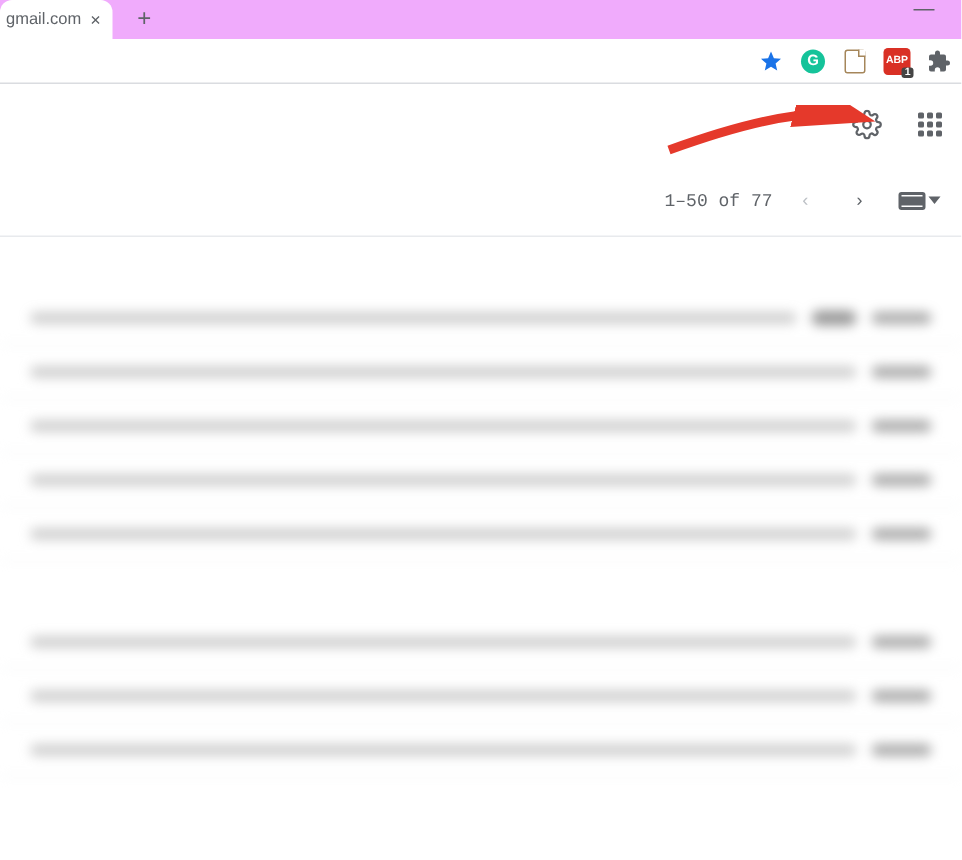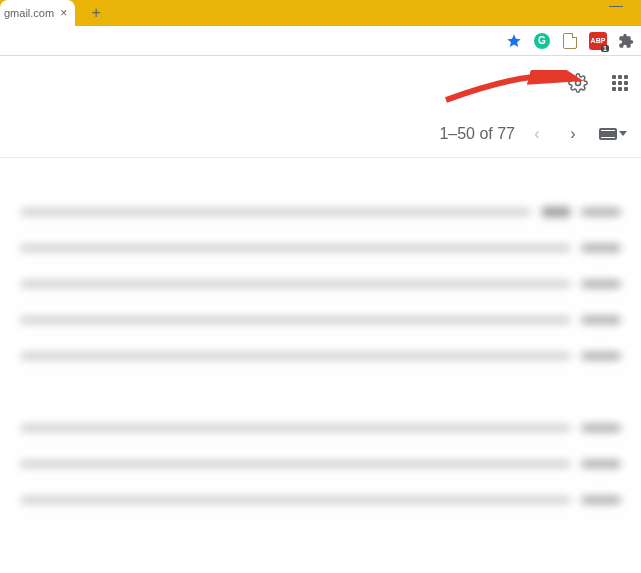--- a/index.html
+++ b/index.html
@@ -1,21 +1,21 @@
 <!DOCTYPE html>
 <html><head>
 <meta charset="utf-8">
 <style>
   * { box-sizing: border-box; margin: 0; padding: 0; }
   html, body { width: 641px; height: 573px; font-family: Arial, sans-serif; background: #fff; overflow: hidden; }
 
   
   .tab-strip {
     height: 26px;
-    background: #eab308;
+    background: #f0abfc;
     display: flex;
     align-items: center;
     position: relative;
   }
   .tab {
     height: 26px;
     background: #fff;
     border-radius: 8px 8px 0 0;
     display: flex;
     align-items: center;
@@ -88,21 +88,21 @@
     top: 14px;
     pointer-events: none;
   }
 
   
   .toolbar {
     height: 48px;
     display:flex; align-items:center; justify-content:flex-end;
     padding-right: 10px; gap: 8px;
     border-bottom: 1px solid #e8eaed;
-    font-size: 16px; color:#5f6368;
+    font-size: 12px; color:#5f6368;font-family:Liberation Mono, monospace;
   }
   .page-btn {
     width:28px; height:28px; border-radius:50%;
     display:flex; align-items:center; justify-content:center; cursor:pointer;
     color:#5f6368;
   }
   .page-btn.disabled { color:#bdc1c6; }
   .input-tool {
     display:flex; align-items:center; gap:2px; cursor:pointer;
     padding: 2px 4px;

